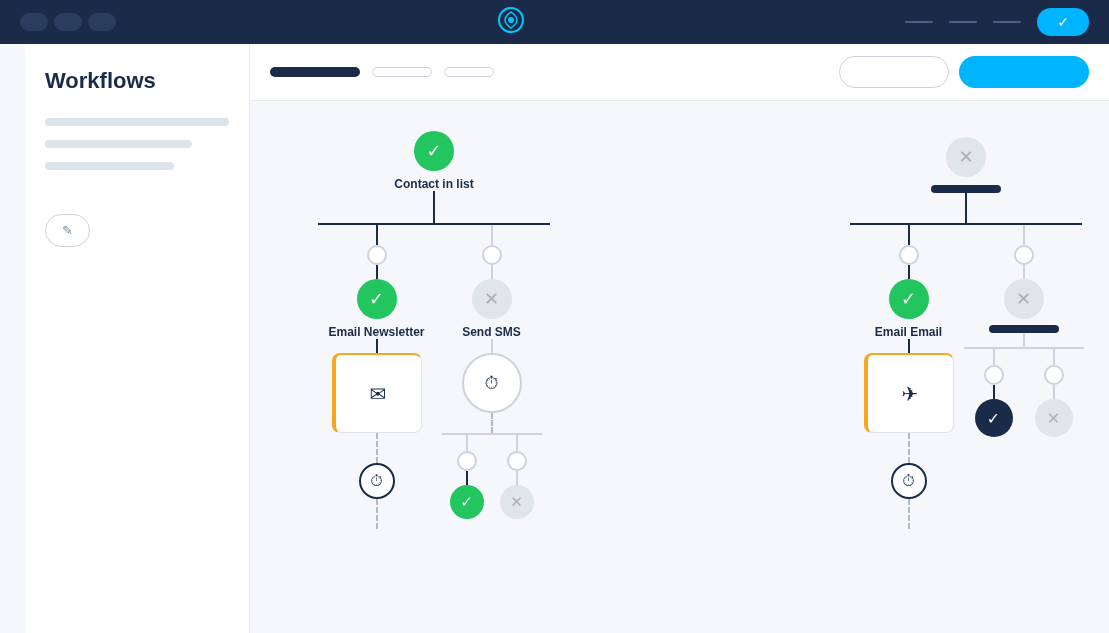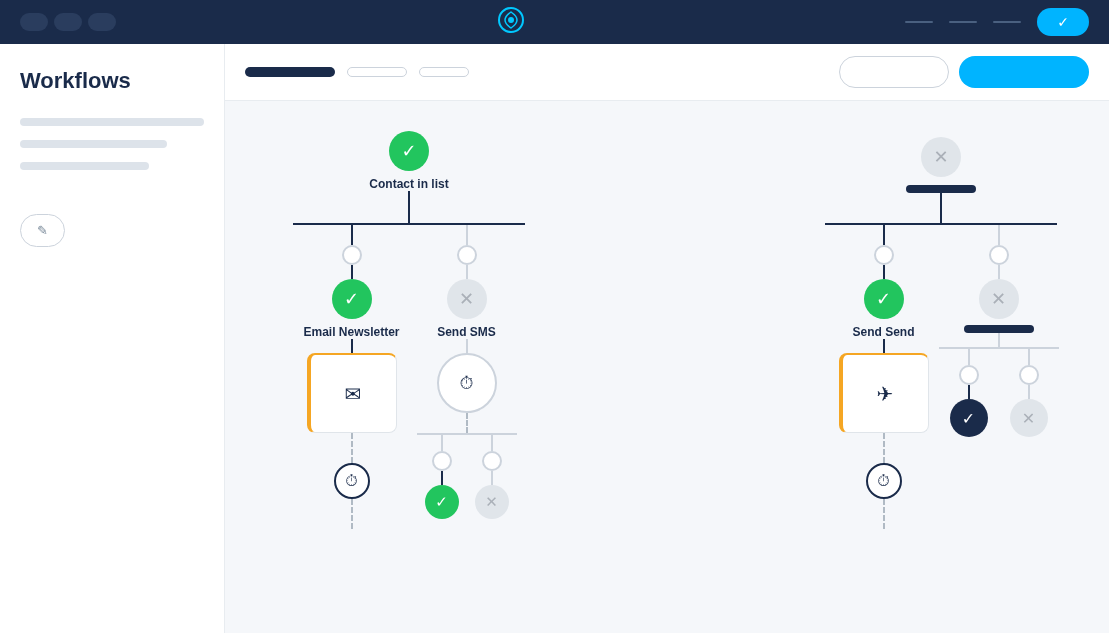--- a/index.html
+++ b/index.html
@@ -37,20 +37,21 @@
       align-items: center;
       gap: 6px;
     }
     .check-icon { font-size: 14px; }
 
     
     .main-layout {
       display: flex;
       flex: 1;
       overflow: hidden;
+      margin-left: 25px;
     }
 
     
     .sidebar {
       width: 225px;
       background: #fff;
       border-right: 1px solid #e8ecf0;
       padding: 24px 20px;
       flex-shrink: 0;
     }
@@ -403,21 +404,21 @@
               <div style="width:115px; height:2px; background:#1a2b4a;"></div>
             </div>
 
             <div style="display:flex; gap:0;">
 
               <div class="child-branch" style="width:115px; align-items:center; display:flex; flex-direction:column;">
                 <div class="line-v" style="height:20px;"></div>
                 <div class="node-empty"></div>
                 <div class="line-v" style="height:14px;"></div>
                 <div class="node-green">✓</div>
-                <div class="node-label">Send Send</div>
+                <div class="node-label">Email Email</div>
                 <div class="line-v" style="height:14px;"></div>
 
                 <div class="workflow-card yellow-border">
                   <span style="font-size:20px; color:#1a2b4a;">✈</span>
                 </div>
                 <div class="line-v-dashed" style="height:30px;"></div>
                 <div style="width:36px; height:36px; border-radius:50%; border:2px solid #1a2b4a; background:#fff; display:flex; align-items:center; justify-content:center; font-size:16px; color:#1a2b4a;">⏱</div>
                 <div class="line-v-dashed" style="height:30px;"></div>
               </div>
 

